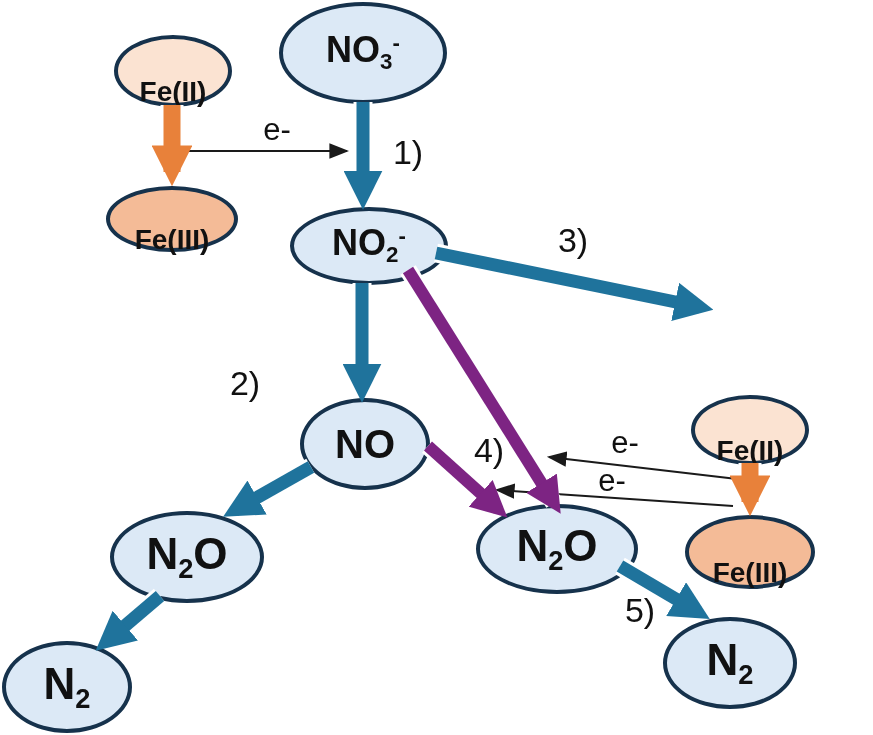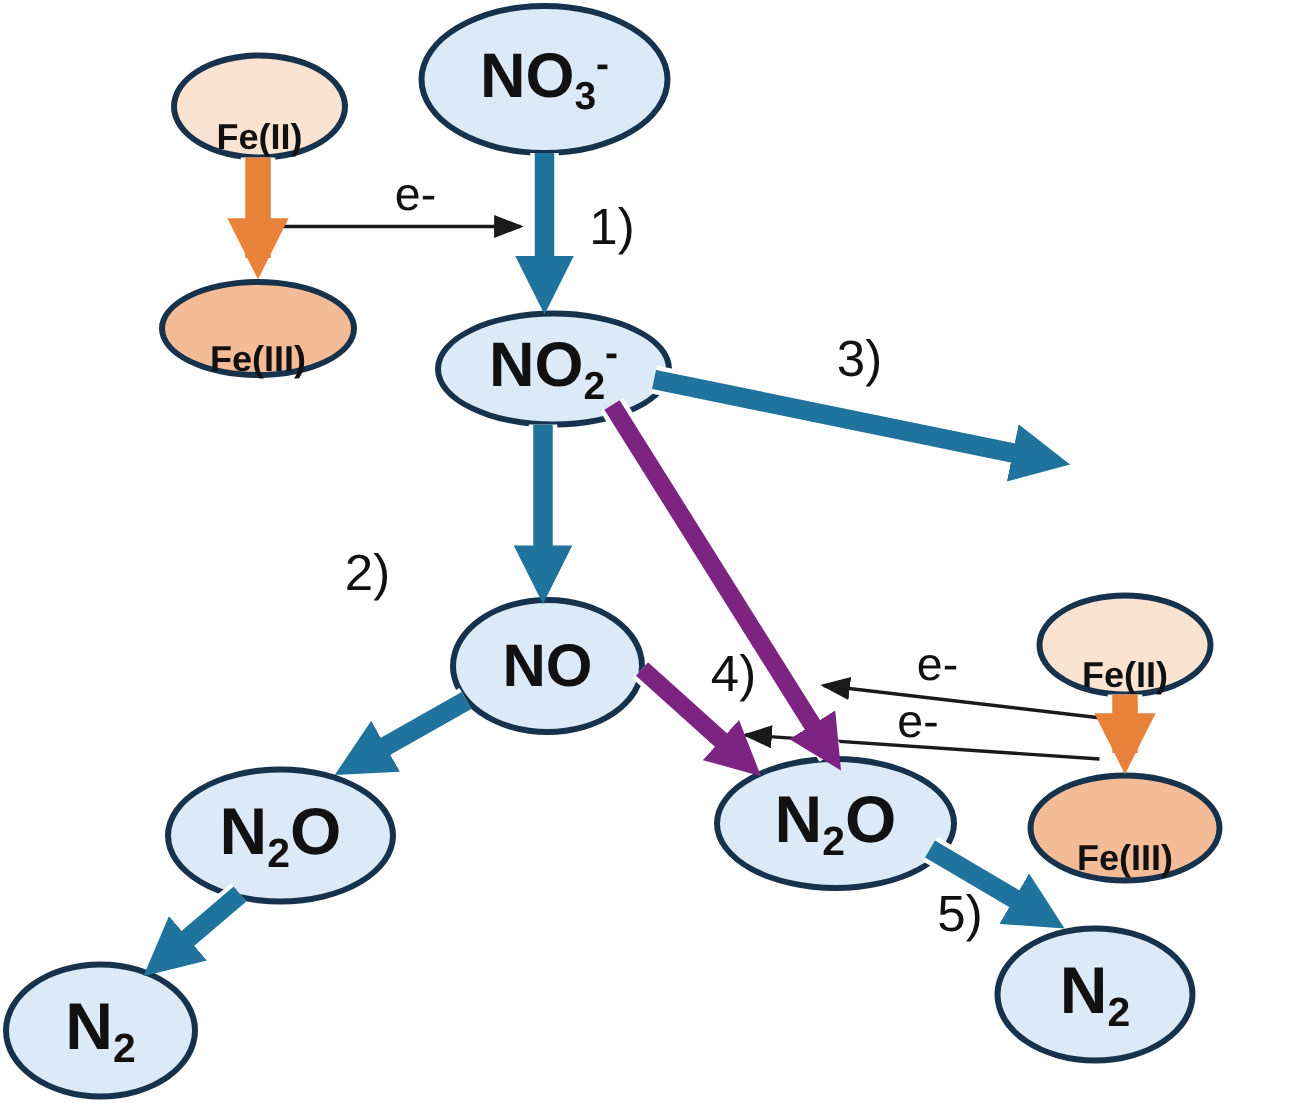--- a/index.html
+++ b/index.html
@@ -7,24 +7,24 @@
   #canvas{position:relative;width:873px;height:735px;background:var(--background,#fff);overflow:hidden;}
 
   .node{position:absolute;border:4px solid var(--node-border,#16324c);border-radius:50%;
         display:flex;align-items:center;justify-content:center;box-sizing:border-box;
         color:var(--text,#111);font-weight:bold;z-index:1;}
   .node.blue{background:var(--node-fill-blue,#dce9f6);}
   .node.fe2{background:var(--fe2-fill,#fbe3d2);}
   .node.fe3{background:var(--fe3-fill,#f4bb97);text-align:center;}
 
   .nlabel{white-space:nowrap;line-height:1;}
-  .f-big{font-size:42px;}
+  .f-big{font-size:36px;}
   .f-no{font-size:40px;}
   .f-mid{font-size:44px;}
-  .f-fe{font-size:24px;margin-top:42px;}
+  .f-fe{font-size:28px;margin-top:42px;}
   .sub{font-size:0.62em;vertical-align:-0.32em;}
   .sup{font-size:0.62em;vertical-align:0.52em;}
 
   svg.overlay{position:absolute;left:0;top:0;z-index:2;pointer-events:none;}
   .outline{stroke:#ffffff;fill:none;stroke-linecap:butt;}
   .shaft{fill:none;stroke-linecap:butt;}
   .teal{stroke:var(--arrow-teal,#1f739c);}
   .purple{stroke:var(--arrow-purple,#7d2483);}
   .orange{stroke:var(--arrow-orange,#e8813a);}
   .black{stroke:var(--arrow-black,#1a1a1a);}

